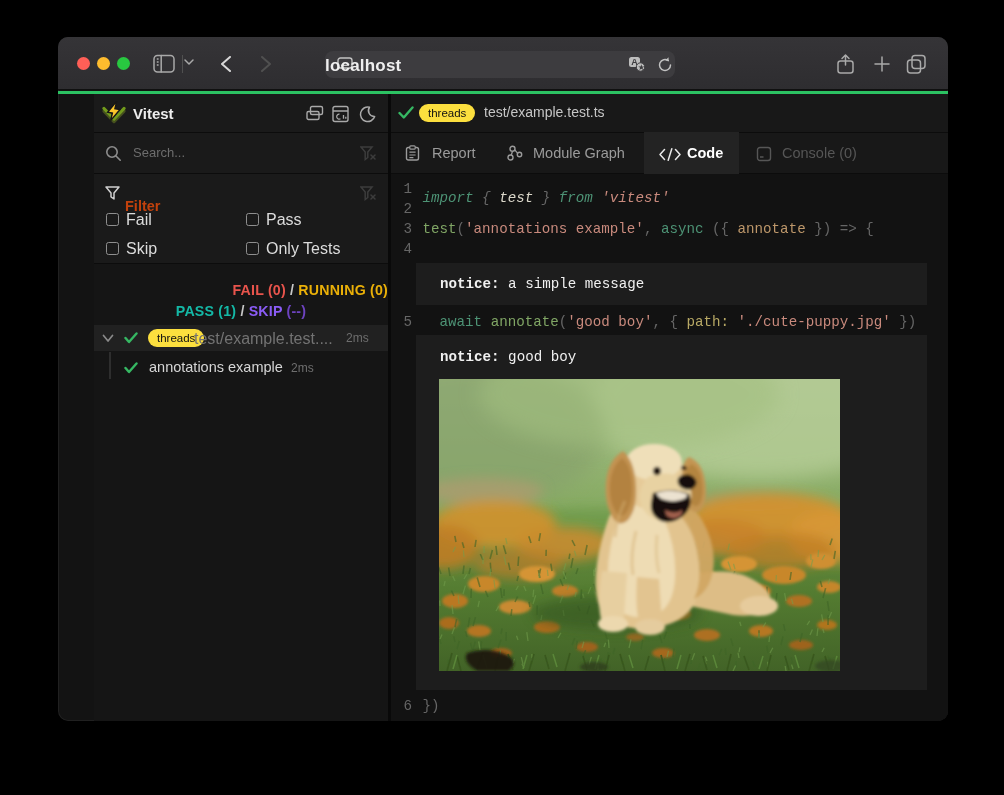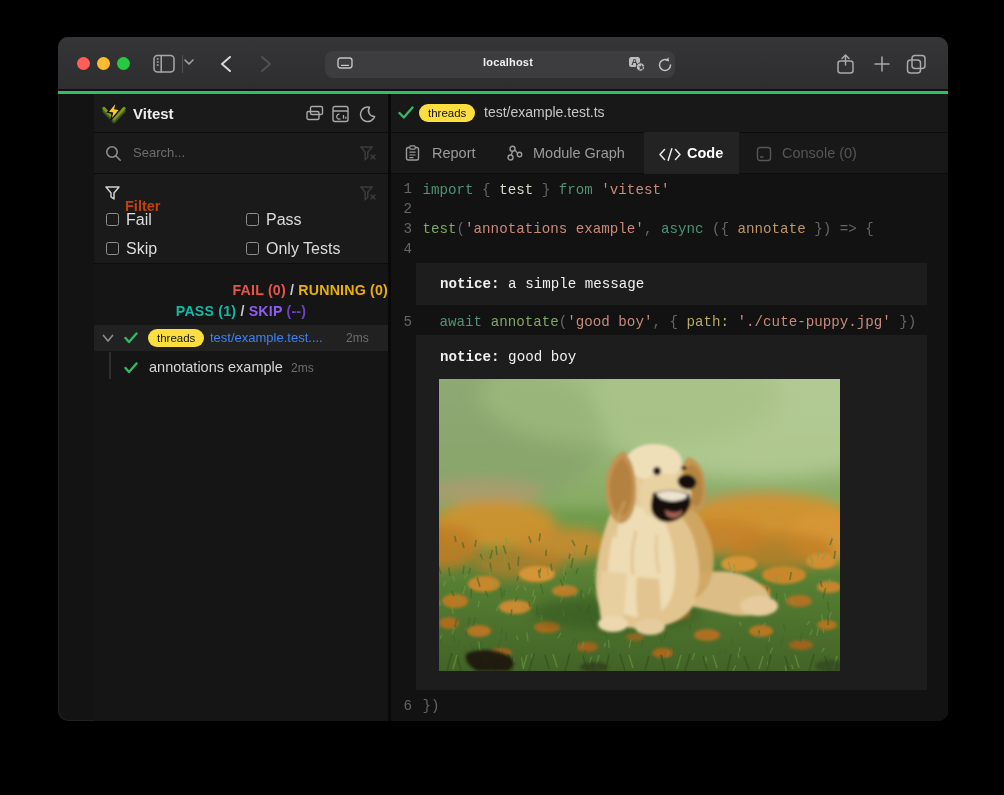--- a/index.html
+++ b/index.html
@@ -9,22 +9,22 @@
     border-radius:10px; background:#131313; overflow:hidden;
     box-shadow: inset 0 0 0 1px rgba(255,255,255,0.06); }
   .abs { position:absolute; }
   
   .titlebar { position:absolute; left:0; top:0; width:890px; height:53px;
     background:linear-gradient(#353437,#2e2d30); border-bottom:1px solid #101010; }
   .dot { position:absolute; top:20px; width:13px; height:13px; border-radius:50%; }
   .greenline { position:absolute; left:0; top:54px; width:890px; height:3px; background:#2cc262; }
   .urlfield { position:absolute; left:267px; top:14px; width:350px; height:27px;
     border-radius:8px; background:#3d3c3f; }
-  .urltext { position:absolute; left:8px; top:5px; width:350px; text-align:center;
-    color:#efefef; font-size:11px; font-weight:bold; letter-spacing:.2px; }
+  .urltext { position:absolute; left:0; top:5px; width:350px; 
+    color:#efefef; font-size:17px; font-weight:bold; letter-spacing:.2px; }
   
   .app { position:absolute; left:0; top:57px; width:890px; height:627px; background:#141414;margin-left:36px; }
   .sidebar { position:absolute; left:0; top:0; width:294px; height:627px; background:#151515; }
   .divider { position:absolute; left:294px; top:0; width:3px; height:627px; background:#090909; }
   .main { position:absolute; left:297px; top:0; width:593px; height:627px; background:#181818; }
   .hborder { border-bottom:1px solid #0c0c0c; }
   .badge { display:inline-block; background:#fcdf3e; color:#111; border-radius:9px;
     font-size:11.5px; line-height:18px; height:18px; padding:0 9px; }
   .check { stroke:#36b863; stroke-width:2.4; fill:none; stroke-linecap:round; stroke-linejoin:round; }
   .gray-ic { stroke:#a9a9a9; fill:none; stroke-width:1.5; stroke-linecap:round; stroke-linejoin:round; }
@@ -156,21 +156,21 @@
         <span style="color:#14b8a6">PASS (1)</span> / <span style="color:#8b5cf6">SKIP <span style="color:#6d43c0">(--)</span></span></div>
 
       <div class="abs" style="left:0;top:230.5px;width:294px;height:26px;background:#212121;"></div>
       <svg class="abs" style="left:8px;top:239.5px" width="12" height="9" viewBox="0 0 12 9">
         <path d="M1.5 1.5 L6 7 L10.5 1.5" stroke="#8a8a8a" stroke-width="1.7" fill="none" stroke-linecap="round" stroke-linejoin="round"></path>
       </svg>
       <svg class="abs" style="left:30px;top:238px" width="14" height="12" viewBox="0 0 14 12">
           <path d="M1.5 6 L5 10 L12.5 1.5" class="check"></path>
         </svg>
       <div class="abs badge" style="left:54px;top:235px;">threads</div>
-      <div class="abs" style="left:116px;top:235.5px;color:#3b82f6;font-size:13px;">test/example.test....</div>
+      <div class="abs" style="left:100px;top:235.5px;color:#737373;font-size:16px;">test/example.test....</div>
       <div class="abs" style="left:252px;top:237px;color:#6e6e6e;font-size:12px;">2ms</div>
       <div class="abs" style="left:15px;top:258px;width:2px;height:27px;background:#2e2e2e;"></div>
       <svg class="abs" style="left:30px;top:267.5px" width="14" height="12" viewBox="0 0 14 12">
           <path d="M1.5 6 L5 10 L12.5 1.5" class="check"></path>
         </svg>
       <div class="abs" style="left:55px;top:265px;color:#d6d6d6;font-size:14.5px;">annotations example</div>
       <div class="abs" style="left:197px;top:266.5px;color:#6e6e6e;font-size:12px;">2ms</div>
     </div>
     <div class="divider"></div>
 
@@ -204,21 +204,21 @@
       </svg>
       <div class="abs" style="left:296px;top:51px;color:#fff;font-size:14.5px;font-weight:bold;">Code</div>
       <svg class="abs" style="left:365px;top:52px" width="16" height="16" viewBox="0 0 16 16">
         <rect x="1.5" y="1.5" width="13" height="13" rx="2.5" stroke="#565656" stroke-width="1.4" fill="none"></rect>
         <line x1="4" y1="11" x2="7.5" y2="11" stroke="#565656" stroke-width="1.6"></line>
       </svg>
       <div class="abs" style="left:391px;top:51px;color:#565656;font-size:14.5px;">Console (0)</div>
 
       <div class="codearea">
         <div class="ln" style="top:5px;left:0;">1<br>2<br>3<br>4</div>
-        <div class="cl" style="top:6px;"><span class="kw">import</span> <span class="pu">{</span> test <span class="pu">}</span> <span class="kw">from</span> <span class="str">'vitest'</span></div>
+        <div class="cl" style="top:14px;font-style:italic;"><span class="kw">import</span> <span class="pu">{</span> test <span class="pu">}</span> <span class="kw">from</span> <span class="str">'vitest'</span></div>
         <div class="cl" style="top:45px;"><span class="fn">test</span><span class="pu">(</span><span class="str">'annotations example'</span><span class="pu">,</span> <span class="kw">async</span> <span class="pu">({</span> <span class="pm">annotate</span> <span class="pu">})</span> <span class="pu">=&gt;</span> <span class="pu">{</span></div>
         <div class="notice" style="top:89px;height:41.5px;">
           <div class="ntext" style="top:13px;"><b>notice:</b> a simple message</div>
         </div>
         <div class="ln" style="top:138px;left:0;">5</div>
         <div class="cl" style="top:138px;">  <span class="kw">await</span> <span class="fn">annotate</span><span class="pu">(</span><span class="str">'good boy'</span><span class="pu">,</span> <span class="pu">{</span> <span class="pr">path:</span> <span class="str">'./cute-puppy.jpg'</span> <span class="pu">}</span><span class="pu">)</span></div>
         <div class="notice" style="top:161px;height:355px;">
           <div class="ntext" style="top:14px;"><b>notice:</b> good boy</div>
           <div class="abs" style="left:23px;top:43.6px;width:401px;height:292px;overflow:hidden;" id="puppy">
 <svg width="401" height="292" viewBox="0 0 401 292">

